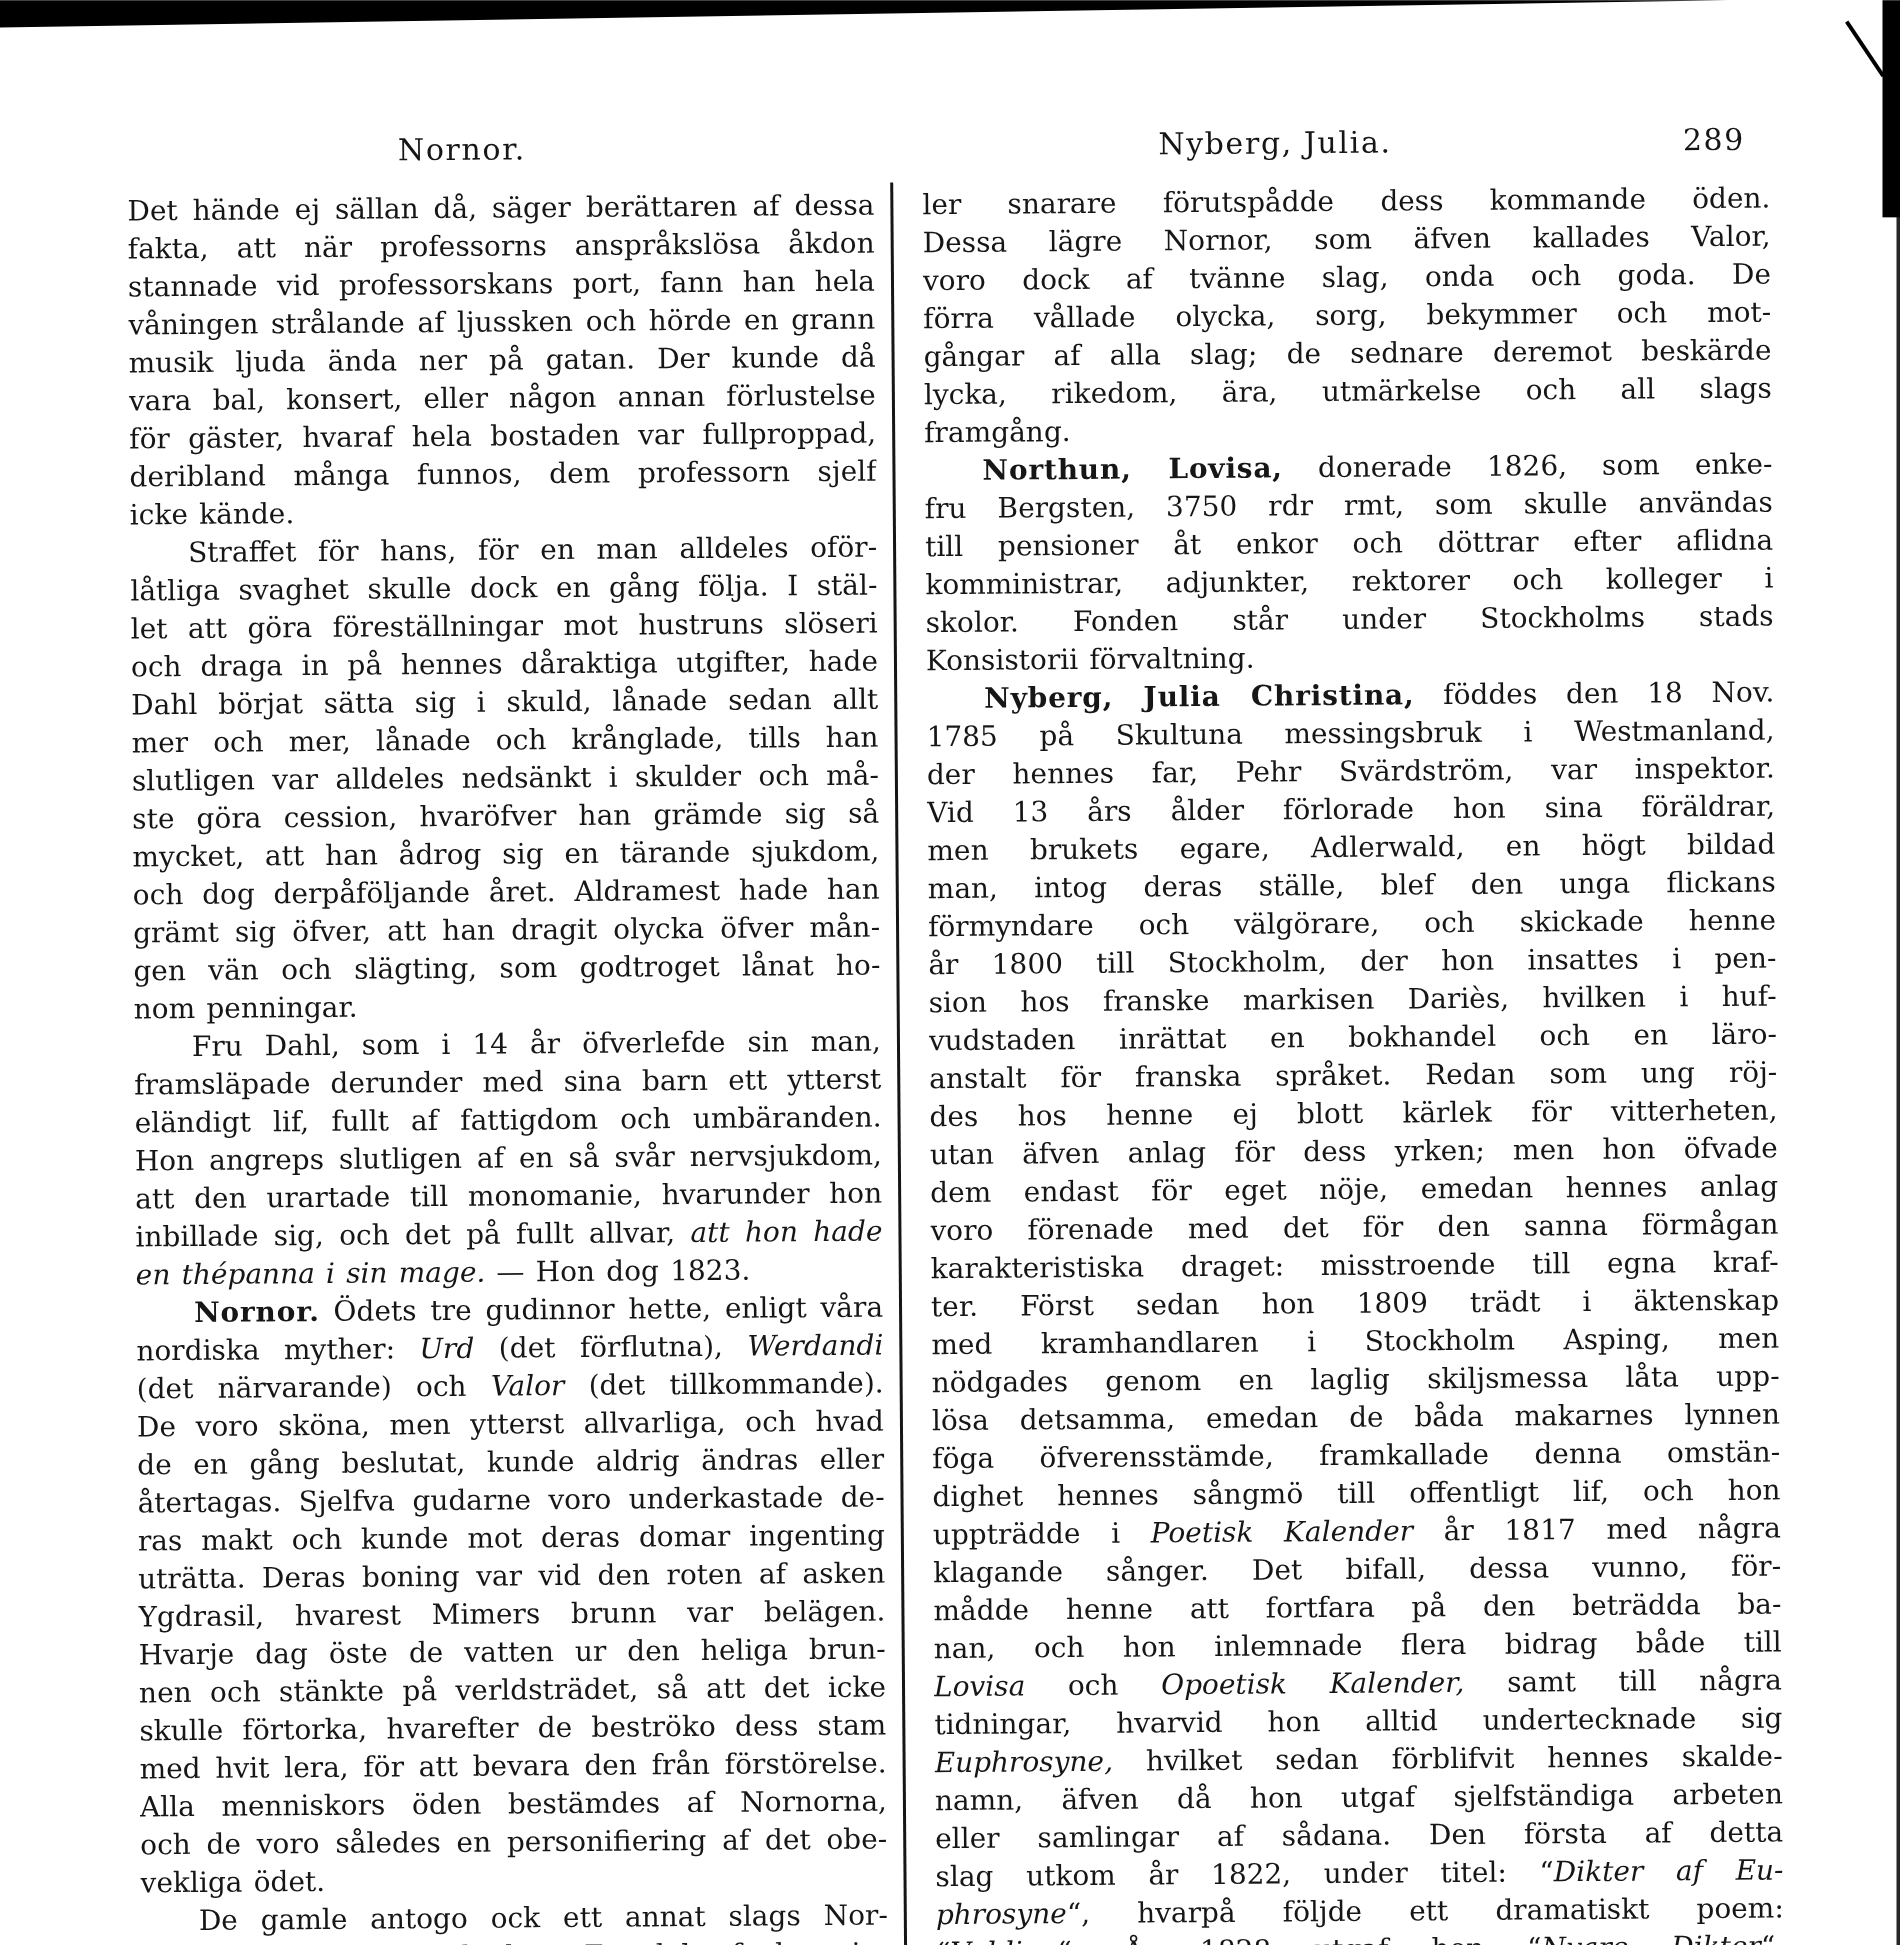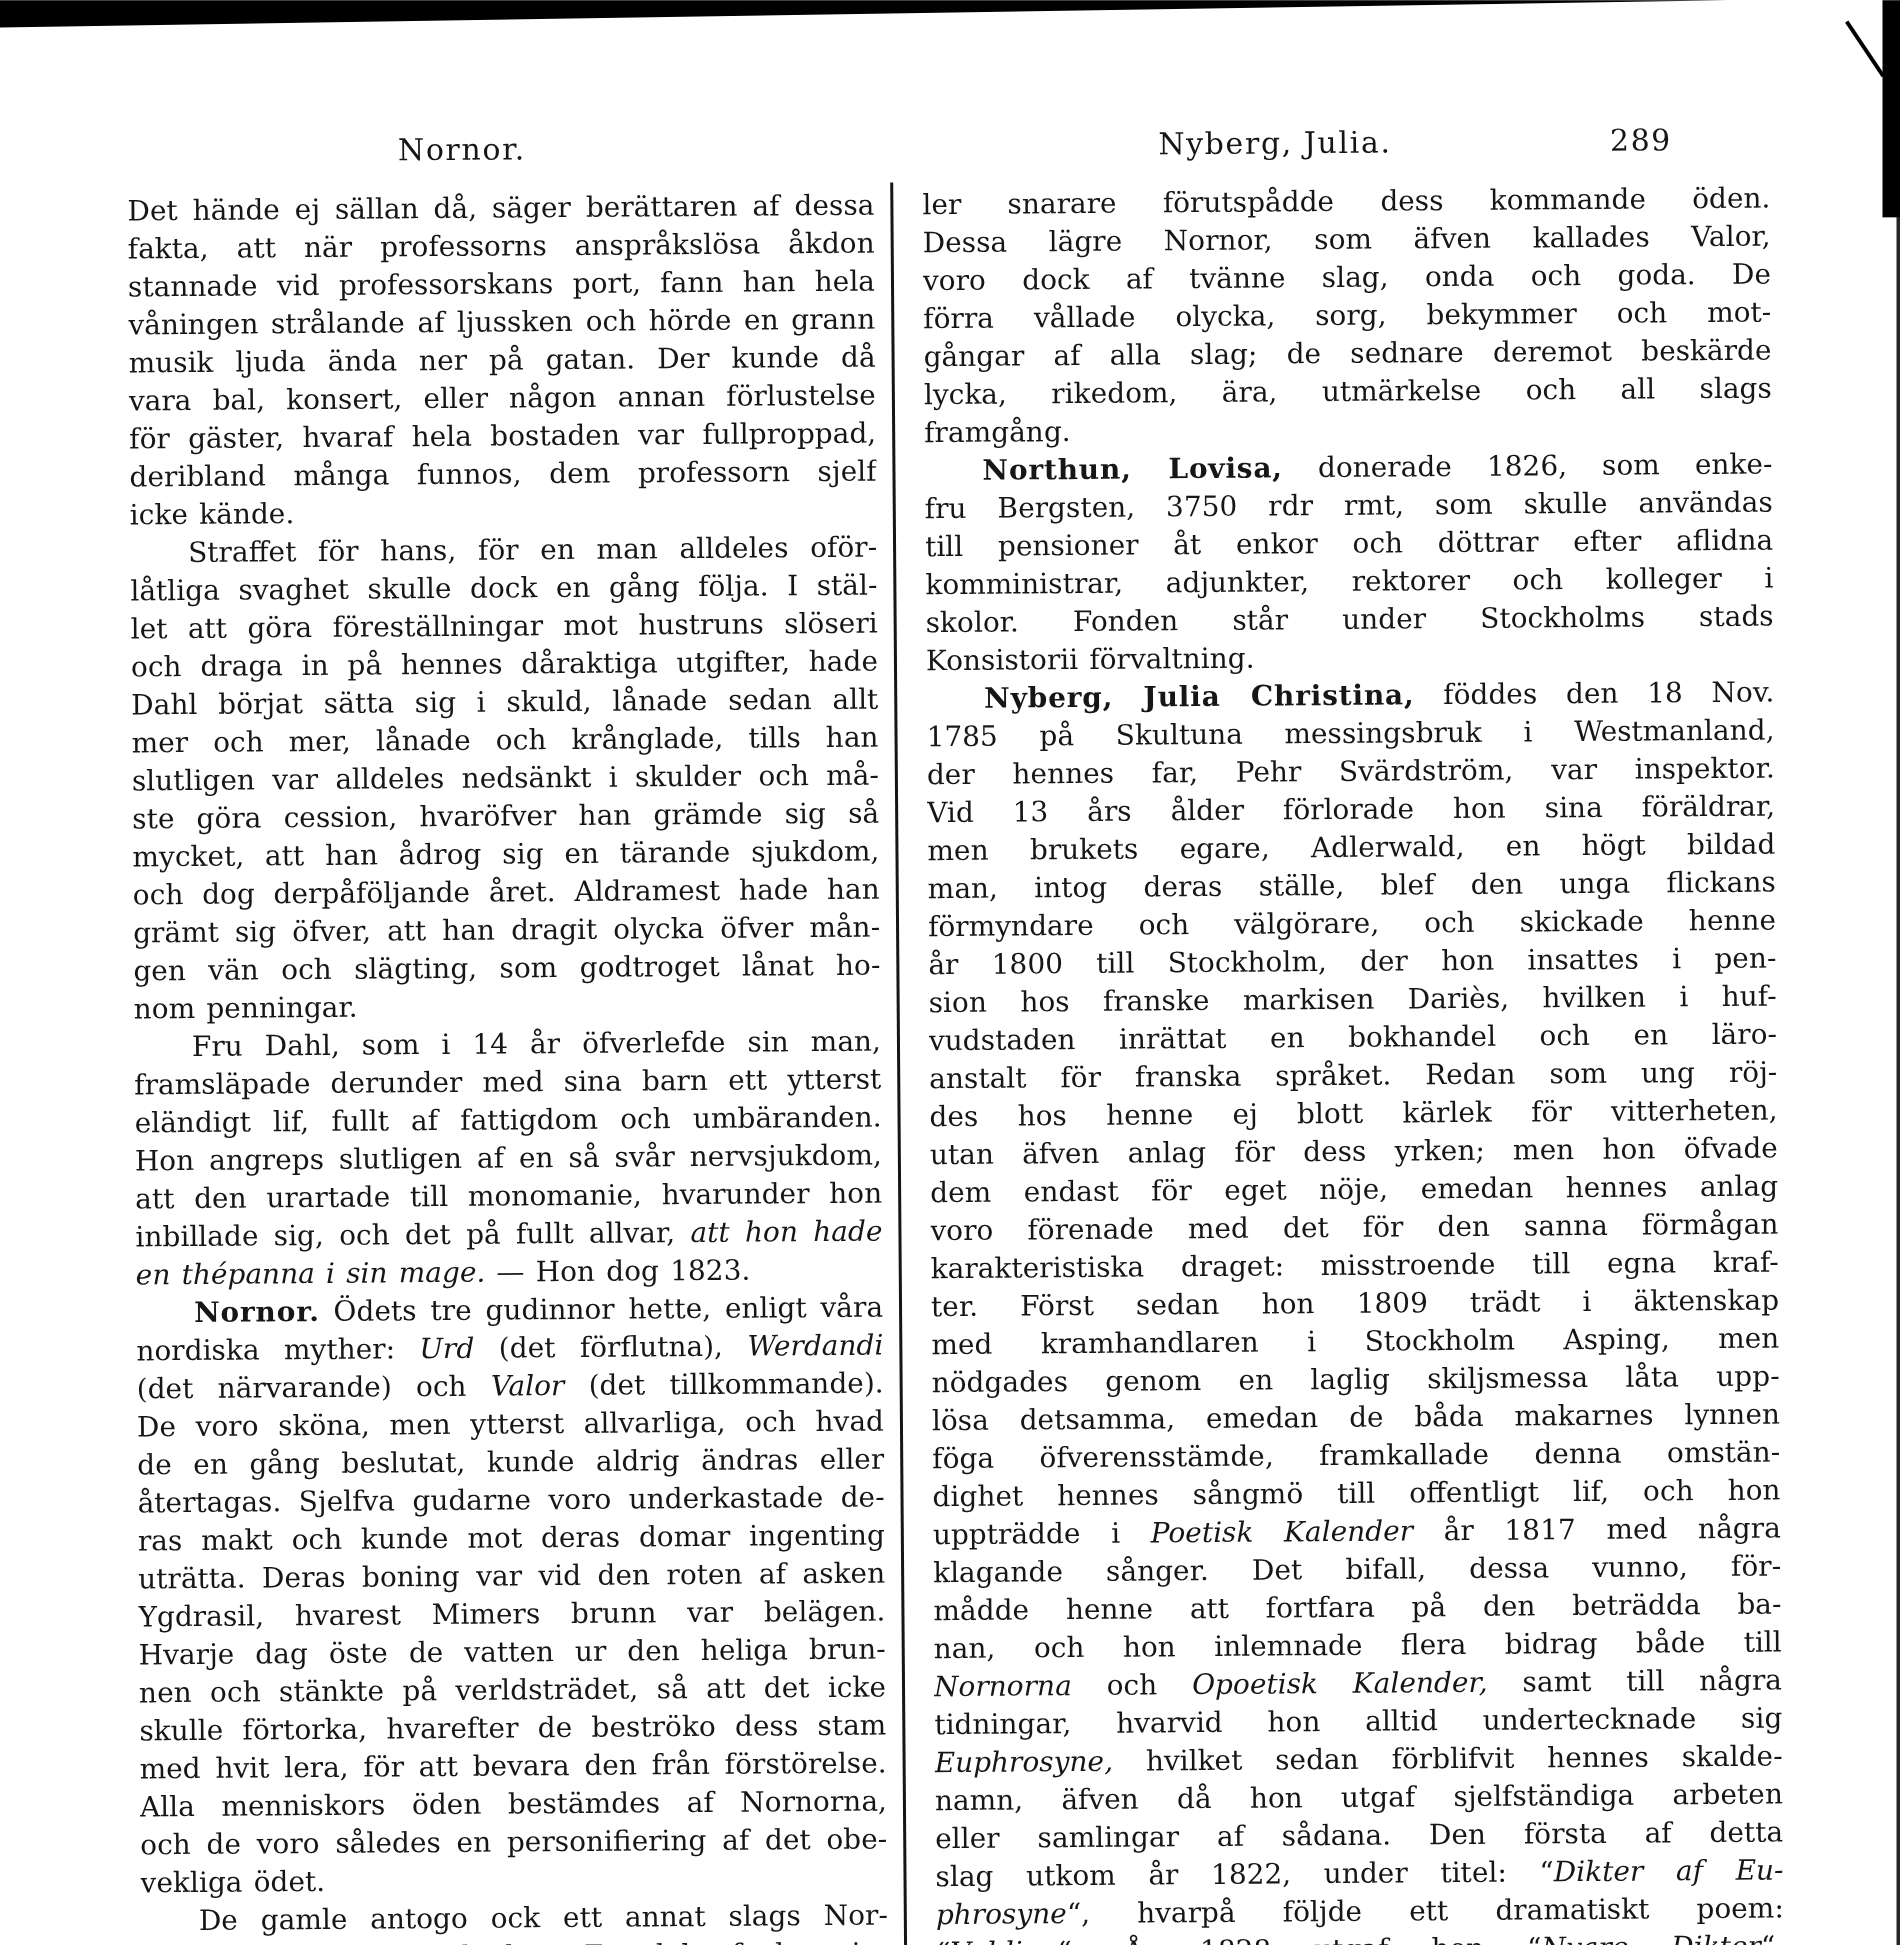--- a/index.html
+++ b/index.html
@@ -5,21 +5,21 @@
   html,body{margin:0;padding:0;background:#888;}
   .page{
     position:relative;width:1900px;height:2367px;background:#ffffff;
     font-family:"DejaVu Serif","Liberation Serif",serif;color:#161616;overflow:hidden;
   }
   .rot{position:absolute;left:0;top:0;width:100%;height:100%;
     transform:rotate(-0.45deg);transform-origin:50% 55%;}
   .hdr{position:absolute;font-size:30px;letter-spacing:1.6px;white-space:nowrap;}
   .hl{left:335px;top:128px;width:272px;text-align:center;}
   .hr{left:1148px;top:128px;width:272px;text-align:center;}
-  .pn{left:1619px;top:128px;width:86px;}
+  .pn{left:1668px;top:128px;width:86px;text-align:right;}
   .col{position:absolute;top:186px;}
   #col-left{left:136px;width:747px;}
   #col-right{left:931px;width:848px;}
   .line{
     height:38px;line-height:38px;font-size:28px;overflow:hidden;
     text-align:justify;text-align-last:left;word-spacing:2.3px;
   }
   .line.full{text-align-last:justify;}
   .line.ind{text-indent:58px;}
   .sg-n{font-style:normal;}
@@ -120,21 +120,21 @@
         <div class="line full"><span class="sg-n">ter. Först sedan hon 1809 trädt i äktenskap</span></div>
         <div class="line full"><span class="sg-n">med kramhandlaren i Stockholm Asping, men</span></div>
         <div class="line full"><span class="sg-n">nödgades genom en laglig skiljsmessa låta upp-</span></div>
         <div class="line full"><span class="sg-n">lösa detsamma, emedan de båda makarnes lynnen</span></div>
         <div class="line full"><span class="sg-n">föga öfverensstämde, framkallade denna omstän-</span></div>
         <div class="line full"><span class="sg-n">dighet hennes sångmö till offentligt lif, och hon</span></div>
         <div class="line full"><span class="sg-n">uppträdde i </span><span class="sg-i">Poetisk Kalender</span><span class="sg-n"> år 1817 med några</span></div>
         <div class="line full"><span class="sg-n">klagande sånger. Det bifall, dessa vunno, för-</span></div>
         <div class="line full"><span class="sg-n">mådde henne att fortfara på den beträdda ba-</span></div>
         <div class="line full"><span class="sg-n">nan, och hon inlemnade flera bidrag både till</span></div>
-        <div class="line full"><span class="sg-i">Nornorna</span><span class="sg-n"> och </span><span class="sg-i">Opoetisk Kalender,</span><span class="sg-n"> samt till några</span></div>
+        <div class="line full"><span class="sg-i">Lovisa</span><span class="sg-n"> och </span><span class="sg-i">Opoetisk Kalender,</span><span class="sg-n"> samt till några</span></div>
         <div class="line full"><span class="sg-n">tidningar, hvarvid hon alltid undertecknade sig</span></div>
         <div class="line full"><span class="sg-i">Euphrosyne,</span><span class="sg-n"> hvilket sedan förblifvit hennes skalde-</span></div>
         <div class="line full"><span class="sg-n">namn, äfven då hon utgaf sjelfständiga arbeten</span></div>
         <div class="line full"><span class="sg-n">eller samlingar af sådana. Den första af detta</span></div>
         <div class="line full"><span class="sg-n">slag utkom år 1822, under titel: “</span><span class="sg-i">Dikter af Eu-</span></div>
         <div class="line full"><span class="sg-i">phrosyne</span><span class="sg-n">“, hvarpå följde ett dramatiskt poem:</span></div>
         <div class="line full"><span class="sg-n">“</span><span class="sg-i">Vublina</span><span class="sg-n">“. År 1828 utgaf hon “</span><span class="sg-i">Nyare Dikter</span><span class="sg-n">“,</span></div>
       </div>
 
   </div>

